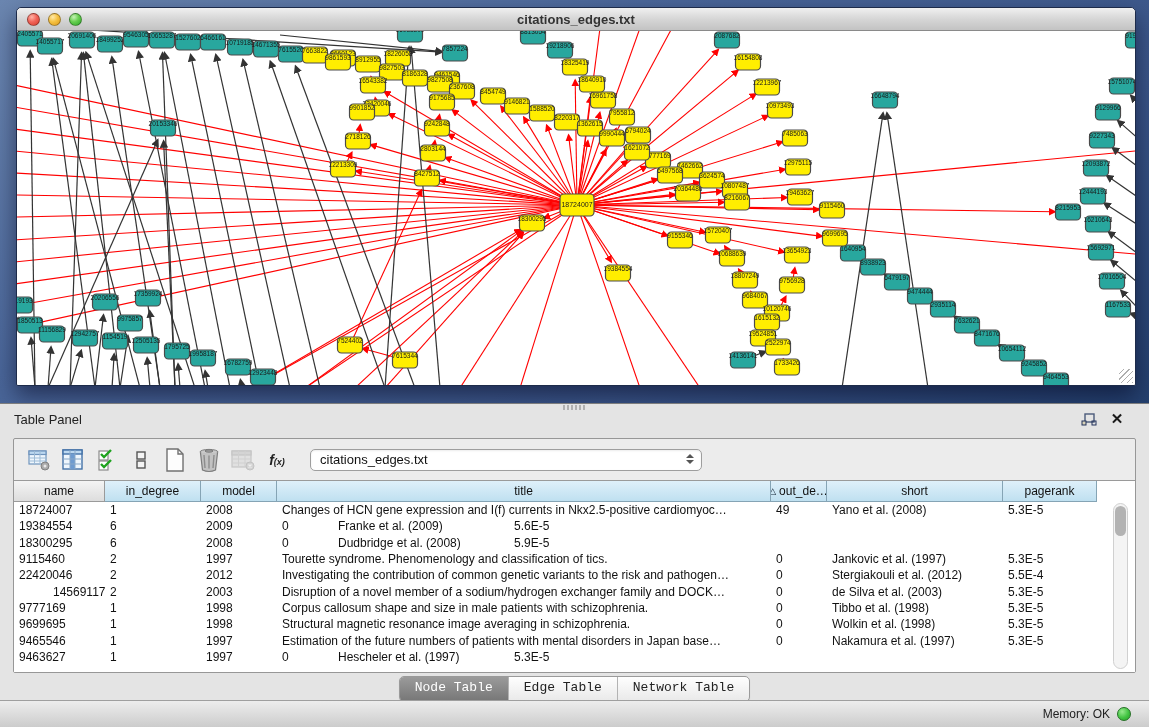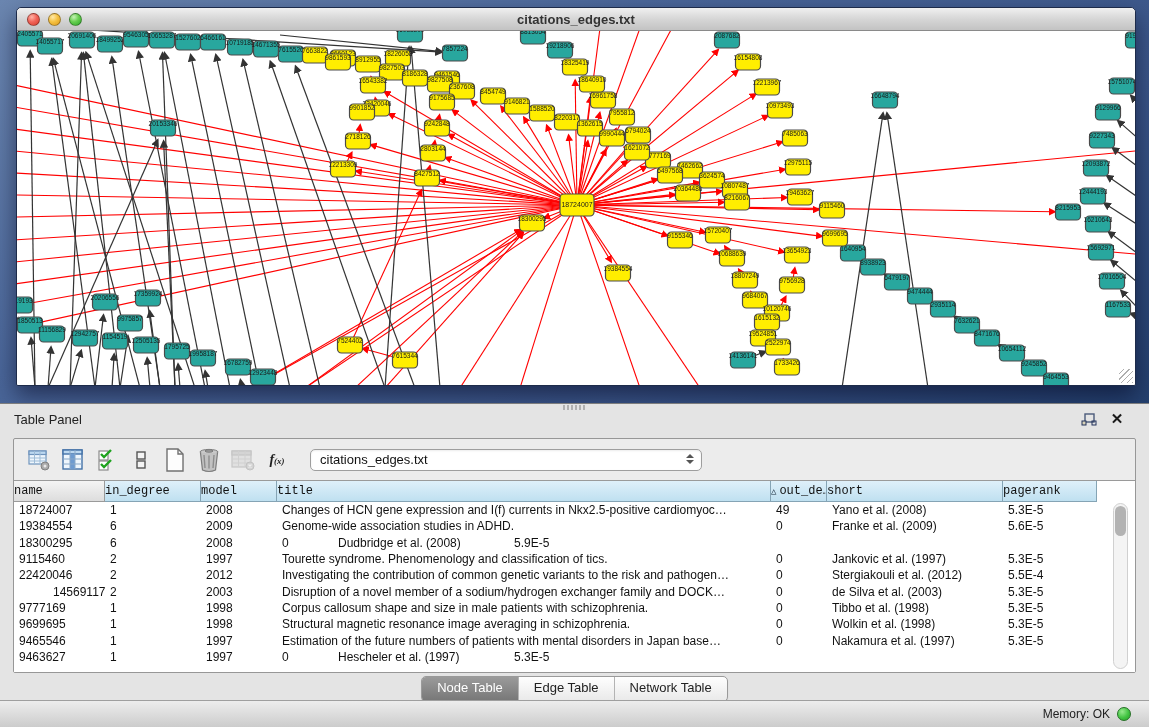--- a/index.html
+++ b/index.html
@@ -61,57 +61,57 @@
   .panel-box {
     position:absolute; left:13px; top:34px; width:1123px; height:235px;
     border:1px solid #979797; background:#ececec; border-radius:2px;
   }
   .toolbar { height:41px; display:flex; align-items:center; padding-left:10px; }
   .tbtn {
     width:30px; height:28px; display:flex; align-items:center; justify-content:center;
     margin-right:4px; border-radius:4px;
   }
   .tbtn.disabled { opacity:.5; }
-  .fx { font-family:Liberation Serif, serif; font-style:italic; font-weight:bold; font-size:14px; color:#222; }
+  .fx { font-family:Liberation Sans, sans-serif; font-style:italic; font-weight:bold; font-size:14px; color:#222; }
   .fx small { font-size:9px; font-weight:bold; }
   .combo {
     position:relative; width:392px; height:22px; margin-left:14px; background:#fff;
     border:1px solid #9e9e9e; border-radius:5px; display:flex; align-items:center;
     padding:0 22px 0 9px; font-size:13px; color:#111;
     box-shadow:inset 0 1px 2px rgba(0,0,0,.08);
   }
   .combo-arrows { position:absolute; right:7px; top:4px; display:flex; flex-direction:column; gap:2px; }
   .combo-arrows i { display:block; width:0; height:0; border-left:4px solid transparent; border-right:4px solid transparent; }
   .combo-arrows i.up   { border-bottom:4px solid #555; }
   .combo-arrows i.down { border-top:4px solid #555; }
   
   .table-wrap {
     position:absolute; left:0; top:41px; right:0; bottom:0;
     background:#fff; border-top:1px solid #9a9a9a; overflow:hidden;
   }
   .thead { display:flex; height:21px; }
   .hcell {
     flex:none; border-right:1px solid #85a4b5; border-bottom:1px solid #85a4b5;
     background:linear-gradient(#dff0fa,#bfe0f0);
-    font-size:12px; color:#111; display:flex; align-items:center; justify-content:flex-start;
-    white-space:nowrap; overflow:hidden;font-family:Liberation Mono, monospace;
+    font-size:12px; color:#111; display:flex; align-items:center; justify-content:center;
+    white-space:nowrap; overflow:hidden;
   }
   .hcell.gray { background:linear-gradient(#f4f4f4,#dddddd); border-right-color:#9a9a9a; border-bottom-color:#9a9a9a; }
   .hcell .sort { font-size:9px; margin-right:3px; color:#123; }
   .trow { display:flex; height:16.3px; align-items:center; font-size:12px; color:#111; }
   .tcell { flex:none; padding-left:5px; white-space:nowrap; overflow:hidden; }
   .vscroll {
     position:absolute; top:22px; right:7px; width:15px; bottom:3px;
     background:#f4f4f4; border:1px solid #d0d0d0; border-radius:8px;
   }
   .vthumb { position:absolute; left:1px; top:2px; width:11px; height:30px; background:#b3b3b3; border-radius:6px; }
   
   .tabs { position:absolute; left:0; top:272px; width:100%; display:flex; justify-content:center; }
   .seg { display:flex; border:1px solid #9a9a9a; border-radius:5px; overflow:hidden; height:26px;
-         background:linear-gradient(#fefefe,#e9e9e9); box-shadow:0 1px 1px rgba(0,0,0,.12); }
+         background:linear-gradient(#fefefe,#e9e9e9); box-shadow:0 1px 1px rgba(0,0,0,.12);font-family:Liberation Mono, monospace; }
   .seg-item {
     padding:0 15px; font-size:13px; line-height:21px; color:#222; border-right:1px solid #b3b3b3;
     background:transparent;
   }
   .seg-item:last-child { border-right:none; }
   .seg-item.active { background:linear-gradient(#9b9b9b,#777777); color:#fff; }
   
   .statusbar {
     position:absolute; left:0; bottom:0; width:1149px; height:27px;
     background:linear-gradient(#ededed,#cccccc); border-top:1px solid #9f9f9f;
@@ -650,21 +650,20 @@
             <div class="tcell" style="width: 76px;">2008</div>
             <div class="tcell" style="width: 494px;">Changes of HCN gene expression and I(f) currents in Nkx2.5-positive cardiomyoc…</div>
             <div class="tcell" style="width: 56px;">49</div>
             <div class="tcell" style="width: 176px;">Yano et al. (2008)</div>
             <div class="tcell" style="width: 94px;">5.3E-5</div>
           </div>
           <div class="trow">
             <div class="tcell" style="width: 91px;">19384554</div>
             <div class="tcell" style="width: 96px;">6</div>
             <div class="tcell" style="width: 76px;">2009</div>
-            <div class="tcell" style="width: 494px;">Genome-wide association studies in ADHD.</div>
             <div class="tcell" style="width: 56px;">0</div>
             <div class="tcell" style="width: 176px;">Franke et al. (2009)</div>
             <div class="tcell" style="width: 94px;">5.6E-5</div>
           </div>
           <div class="trow">
             <div class="tcell" style="width: 91px;">18300295</div>
             <div class="tcell" style="width: 96px;">6</div>
             <div class="tcell" style="width: 76px;">2008</div>
             <div class="tcell" style="width: 56px;">0</div>
             <div class="tcell" style="width: 176px;">Dudbridge et al. (2008)</div>

